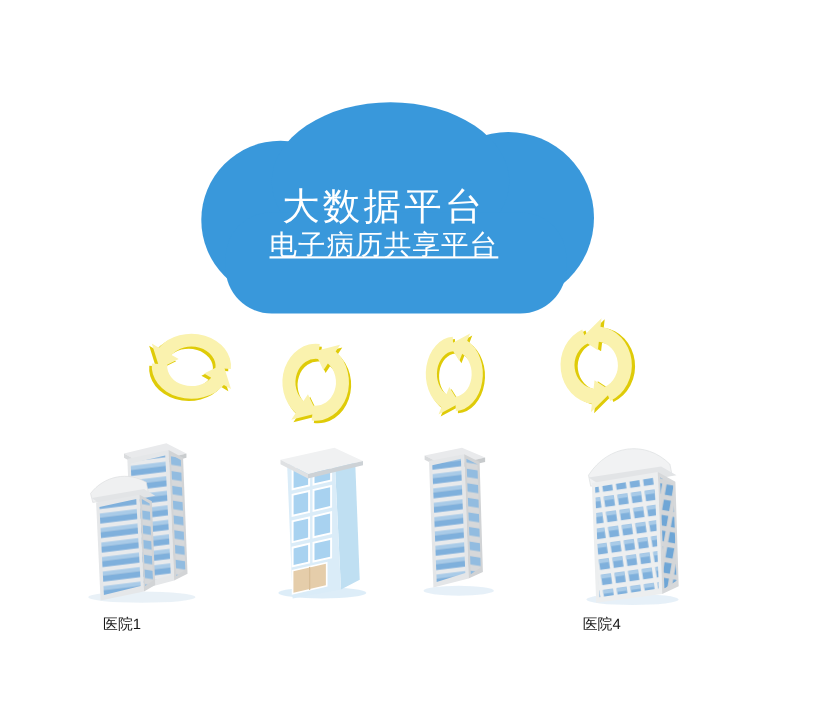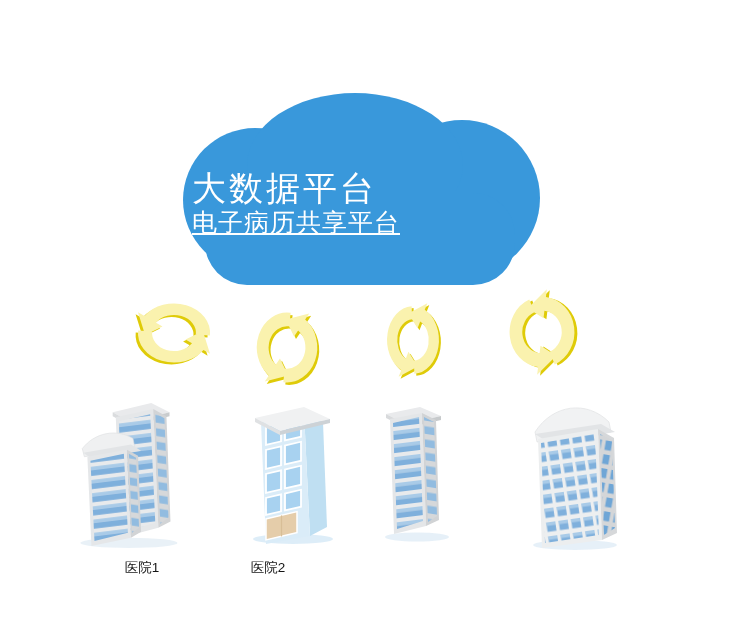--- a/index.html
+++ b/index.html
@@ -1,19 +1,19 @@
 <!DOCTYPE html>
 <html style="--cloud_fill: #3998DB; --cloud_text: #FFFFFF; --label_color: #151515; --window_blue: #7FB0DC; --window_blue_light: #A9CBE8; --frame_gray: #E5E7E9; --side_gray: #D2D4D6; --body_light_blue: #DAECF8; --door_tan: #E5CDAA;"><head>
 <meta charset="utf-8">
 <style>
   html,body{margin:0;padding:0;background:#ffffff;}
   .canvas{position:relative;width:749px;height:638px;background:#fff;overflow:hidden;
           font-family:"Liberation Sans","DejaVu Sans",sans-serif;}
   .abs{position:absolute;}
-  .cloud-text{position:absolute;left:192px;top:168px;width:372px;
+  .cloud-text{position:absolute;left:163px;top:168px;width:372px;text-align:center;
               color:var(--cloud_text,#fff);
               font-family:"DejaVu Serif","Liberation Serif",serif;}
   .cloud-title{font-size:34px;line-height:40px;letter-spacing:3px;font-weight:400;}
   .cloud-sub{font-size:25px;line-height:30px;letter-spacing:1px;font-weight:400;text-decoration:underline;}
   .cloud-shape{fill:var(--cloud_fill,#3998DB);}
   .hospital-label{position:absolute;top:559px;width:110px;text-align:center;
                   font-size:13.5px;color:var(--label_color,#151515);}
   svg{display:block;}
 </style>
 </head>
@@ -146,16 +146,16 @@
   <svg class="abs" style="left:527px;top:396px" width="95" height="156" viewBox="0 0 95 156">
     <ellipse cx="48" cy="149" rx="42" ry="5" fill="#DCEAF5" opacity="0.7"></ellipse>
     <path d="M8,36 C26,8 60,4 82,26 L84,36 L10,46 Z" fill="#F1F2F3" stroke="#DBDDDF" stroke-width="0.6"></path>
     <polygon points="8,38 74,28 88,36 22,47" fill="#E2E4E6"></polygon>
     <polygon points="11,43 71,33 75,144 15,152" fill="#ECEEEF"></polygon>
     <polygon points="14,47 68,38 72,139 18,147" fill="url(#gridBlue)"></polygon>
     <polygon points="71,33 87,42 90,137 75,144" fill="#D6D8DA"></polygon>
     <polygon points="73,38 85,44 88,132 77,139" fill="url(#gridSide)"></polygon>
   </svg>
 
-  <div class="hospital-label" style="left:87px">医院1</div>
-  <div class="hospital-label" style="left:213px">医院2</div>
+  <div class="hospital-label" style="left:56px">医院1</div>
+  <div class="hospital-label" style="left:492px">医院4</div>
 
 </div>
 
 </body></html>

